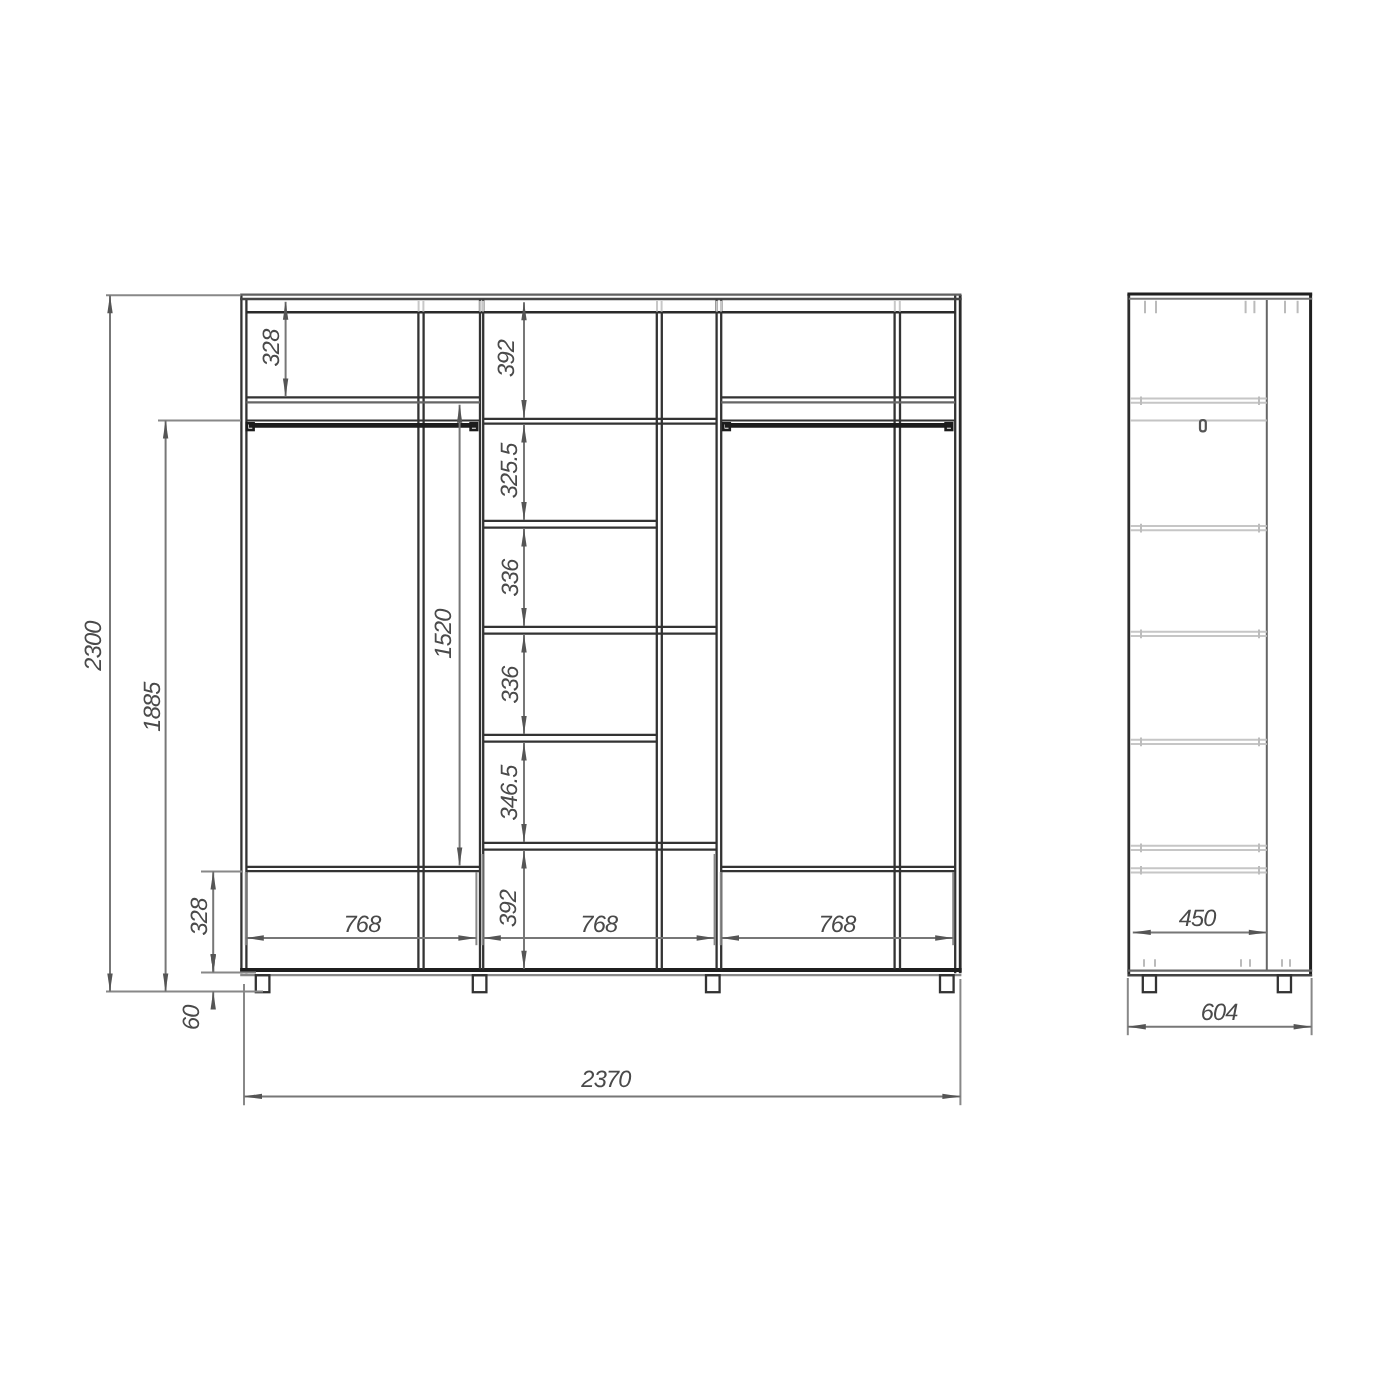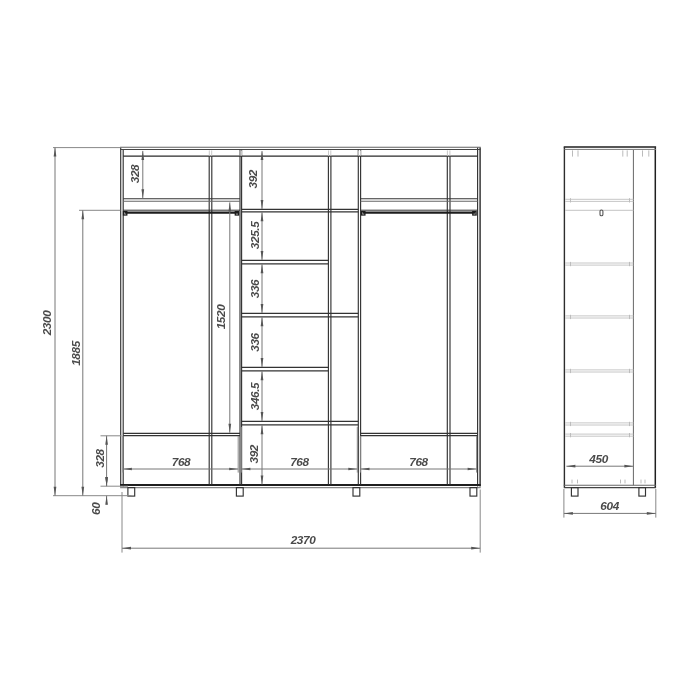--- a/index.html
+++ b/index.html
@@ -1,16 +1,16 @@
 <!DOCTYPE html>
 <html><head>
 <meta charset="utf-8">
 <style>
   html,body{margin:0;padding:0;background:#ffffff;}
-  .page{width:700px;height:600px;position:relative;background:#fff;font-weight:bold;}
+  .page{width:700px;height:600px;position:relative;background:#fff;}
   svg{display:block;}
   text{font-family:"Liberation Sans",sans-serif;font-style:italic;fill:#4a4a4a;letter-spacing:-0.4px;}
 </style>
 </head>
 <body>
 <div class="page">
 <svg width="700" height="700" viewBox="0 0 700 700">
 <defs>
 <marker id="ar" viewBox="-10 -2.5 10.5 5" refX="0" refY="0" markerWidth="10.5" markerHeight="5" markerUnits="userSpaceOnUse" orient="auto-start-reverse">
 <path d="M0,0 L-9,-1.35 L-9,1.35 Z" fill="#555"></path>

